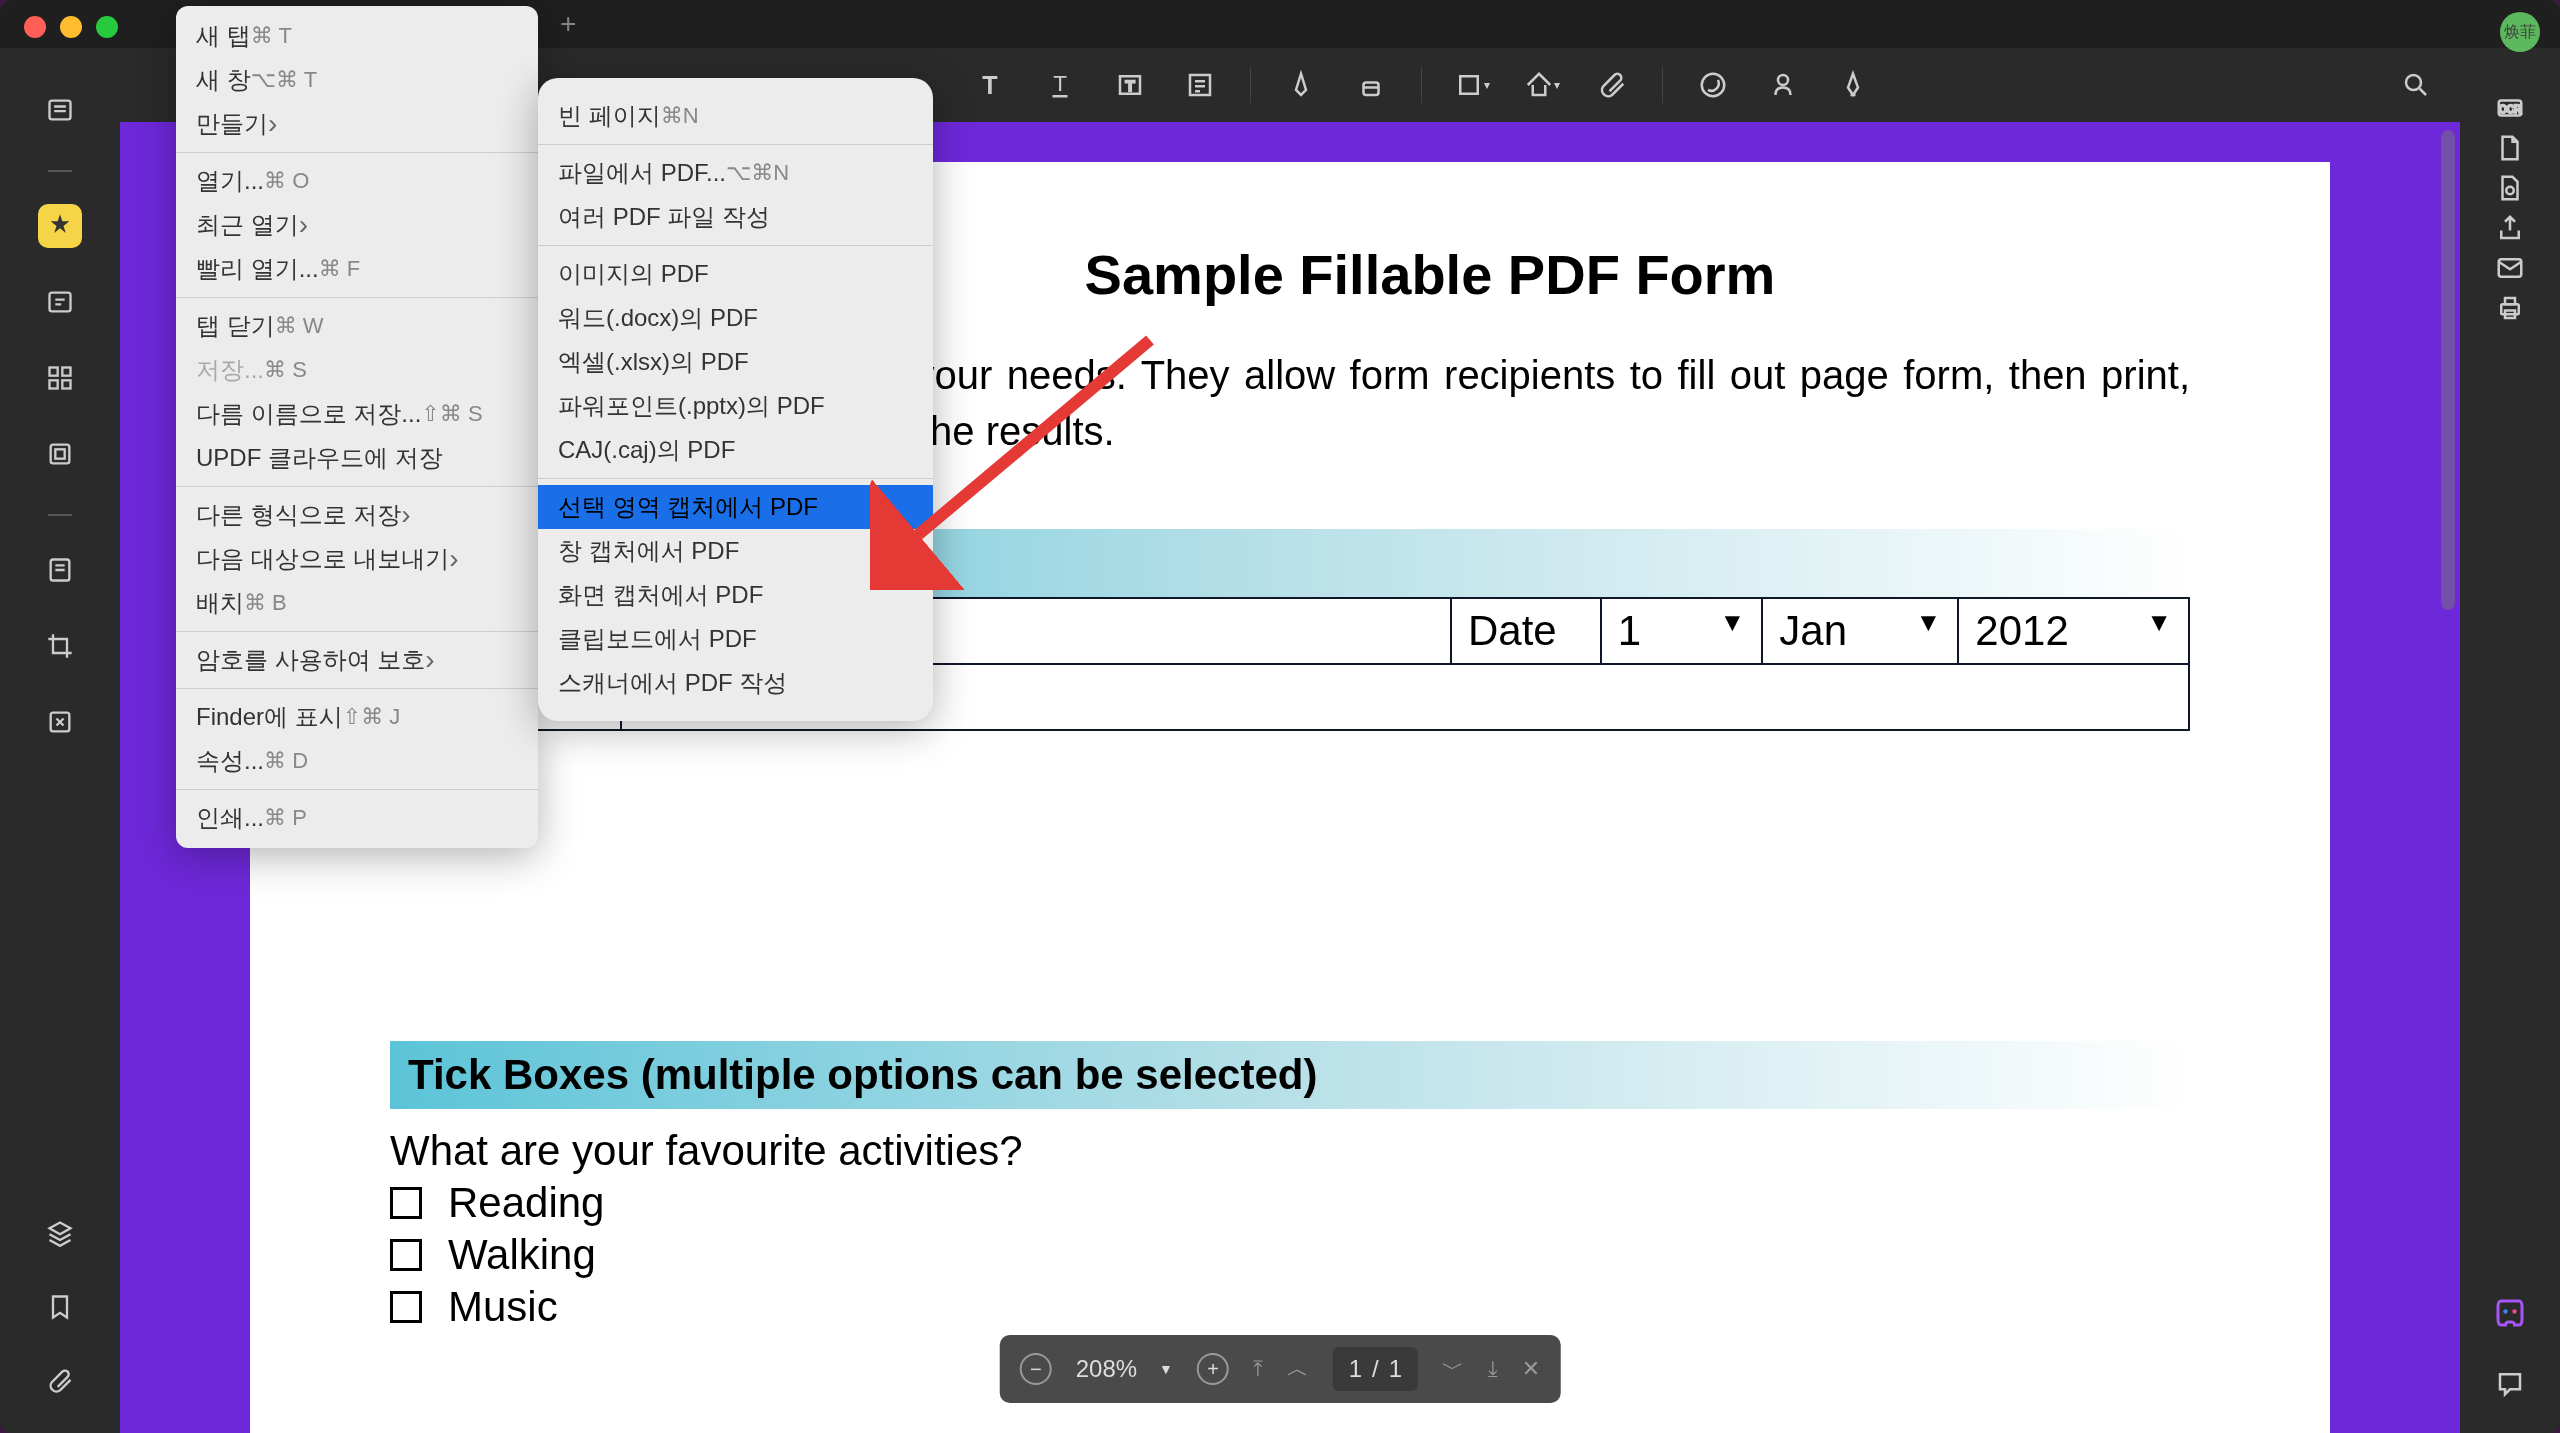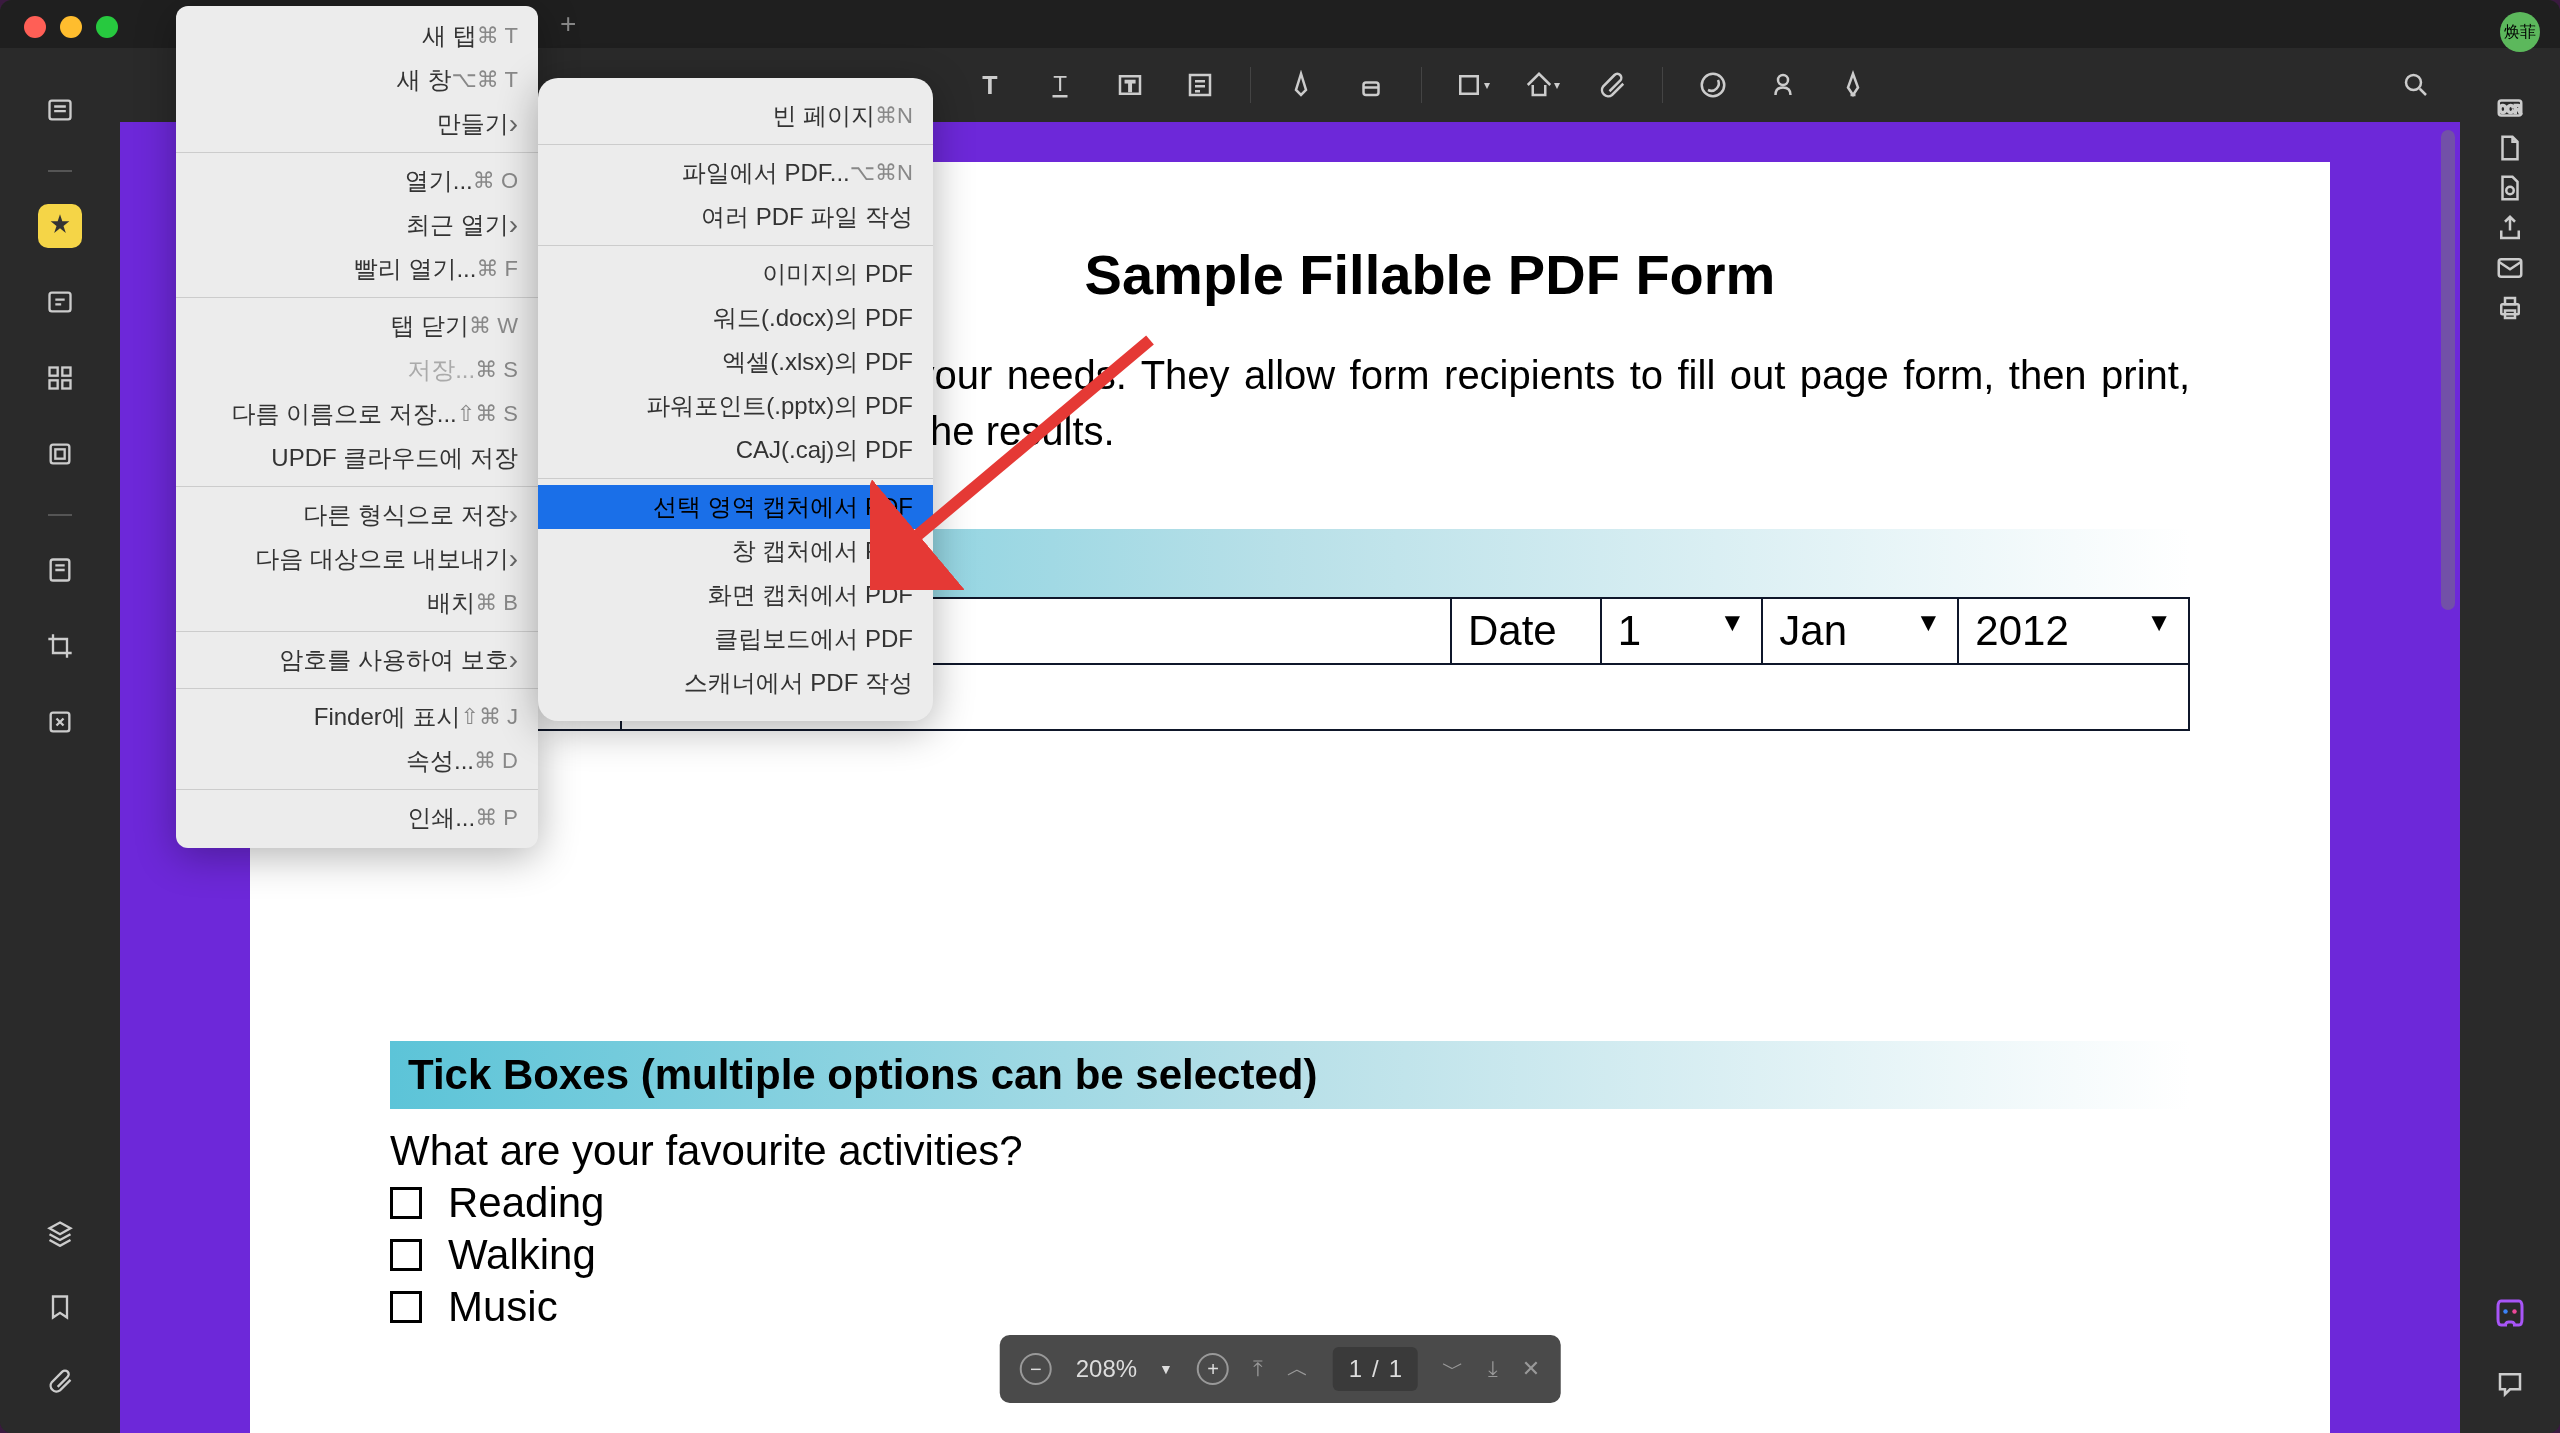--- a/index.html
+++ b/index.html
@@ -29,21 +29,21 @@
 .right-sidebar { position: absolute; top: 48px; right: 0; width: 100px; bottom: 0; background: #2a2a2a; display: flex; flex-direction: column; align-items: center; padding-top: 40px; }
 .right-icon { width: 40px; height: 40px; display: flex; align-items: center; justify-content: center; cursor: pointer; color: #ccc; }
 .right-bottom { position: absolute; bottom: 30px; display: flex; flex-direction: column; gap: 30px; align-items: center; }
 .colorful-icon { width: 36px; height: 36px; }
 
 
 .toolbar { position: absolute; top: 48px; left: 120px; right: 100px; height: 74px; background: #2a2a2a; display: flex; align-items: center; padding: 0 20px; gap: 30px; }
 .toolbar-icon { width: 40px; height: 40px; display: flex; align-items: center; justify-content: center; cursor: pointer; color: #ccc; }
 .toolbar-sep { width: 1px; height: 36px; background: #444; }
 .toolbar-right { position: absolute; right: 24px; }
-.avatar { position: absolute; top: 12px; right: 20px; width: 40px; height: 40px; border-radius: 50%; background: #5cb85c; z-index: 50; display:flex; align-items:center; justify-content:center; color:#000000; font-size:16px;}
+.avatar { position: absolute; top: 12px; right: 20px; width: 40px; height: 40px; border-radius: 50%; background: #5cb85c; z-index: 50; display:flex; align-items:center; justify-content:center; color:#404040; font-size:16px;}
 
 
 .doc-area { position: absolute; top: 122px; left: 120px; right: 100px; bottom: 0; background: #6d28d9; overflow: hidden; display: flex; justify-content: center; padding-top: 40px; }
 .page { background: #fff; width: 2080px; min-height: 1800px; padding: 80px 140px; position: relative; }
 
 
 .pdf-title { font-size: 56px; font-weight: 700; margin-bottom: 40px; }
 .pdf-para { font-size: 40px; line-height: 1.4; margin-bottom: 70px; text-align: justify; }
 .section-head { background: linear-gradient(to right, #5cc4d8, #b8e0e8, #fff); padding: 10px 18px; font-size: 42px; font-weight: 700; margin-top: 20px;}
 .form-table { width: 100%; border-collapse: collapse; }
@@ -51,21 +51,21 @@
 .label-cell { width: 190px; font-weight: 400; }
 .date-cell { width: 130px; }
 .dropdown-cell { position: relative; }
 .dd-arrow { float: right; font-size: 26px; }
 .tick-q { font-size: 42px; margin-top: 18px; }
 .tick-item { font-size: 42px; display: flex; align-items: center; gap: 26px; margin-top: 4px; }
 .checkbox { width: 32px; height: 32px; border: 3px solid #000; display: inline-block; }
 
 
 .menu1 { position: absolute; top: 6px; left: 176px; width: 362px; background: #ececec; border-radius: 12px; box-shadow: 0 8px 40px rgba(0,0,0,0.3); z-index: 200; padding: 8px 0; font-size: 24px; }
-.menu-item { padding: 6px 20px; display: flex; justify-content: flex-end; align-items: center; cursor: pointer; color: #333; }
+.menu-item { padding: 6px 20px; display: flex; justify-content: flex-start; align-items: center; cursor: pointer; color: #333; }
 .menu-item.disabled { color: #aaa; }
 .menu-sep { height: 1px; background: #ccc; margin: 6px 0; }
 .menu-shortcut { color: #888; font-size: 22px; }
 .menu-arrow { color: #666; }
 
 
 .menu2 { position: absolute; top: 78px; left: 538px; width: 395px; background: #ececec; border-radius: 20px; box-shadow: 0 8px 40px rgba(0,0,0,0.3); z-index: 201; padding: 16px 0; font-size: 24px; }
 .menu2 .menu-item.highlighted { background: #1a6fe8; color: #000000; }
 
 

